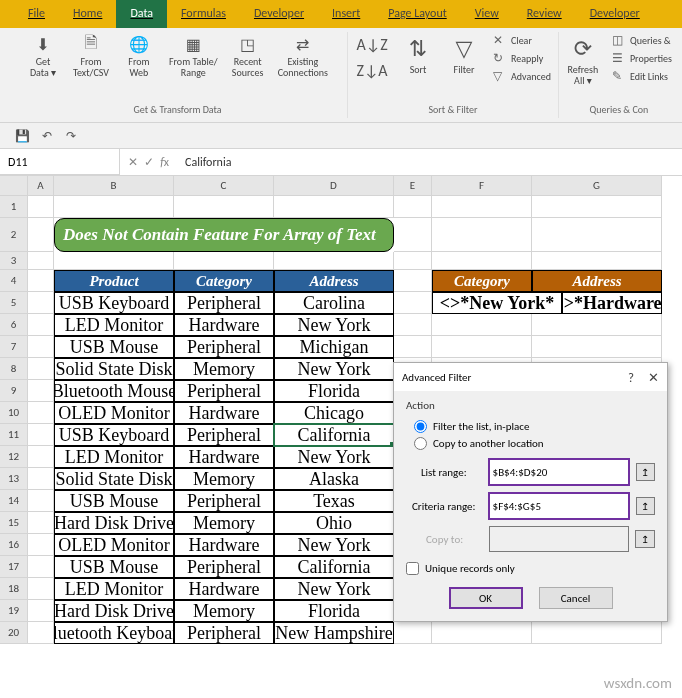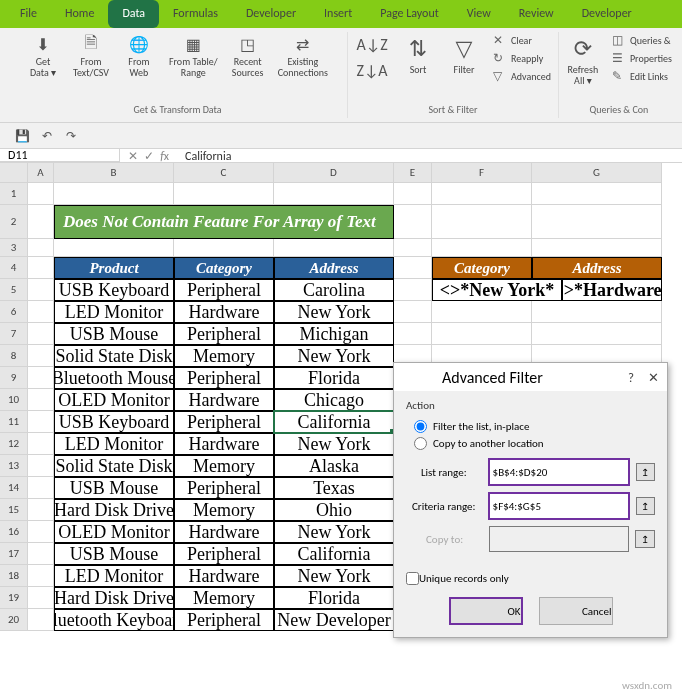--- a/index.html
+++ b/index.html
@@ -1,42 +1,42 @@
 <!DOCTYPE html>
 <html><head>
 <meta charset="utf-8">
 <style>
 * { box-sizing: border-box; margin: 0; padding: 0; font-family: 'Segoe UI', Calibri, sans-serif; }
 body { background: #fff; width: 682px; height: 698px; overflow: hidden; position: relative; font-size: 12px; }
 
 
-.tabs { display: flex; background: #84cc16; height: 28px; padding-left: 6px; border-bottom: 0; }
+.tabs { display: flex; background: #eab308; height: 28px; padding-left: 14px; border-bottom: 0; text-decoration: underline; }
 .tab { padding: 6px 14px; font-size: 12px; color: #444; cursor: pointer; }
-.tab.active { background: #217346; color: #fff; border-radius: 6px; }
+.tab.active { background: #217346; color: #fff; }
 
 
 .ribbon { background: #f1f1f1; border-bottom: 1px solid #d4d4d4; height: 95px; display: flex; padding: 4px 8px; }
 .group { display: flex; flex-direction: column; align-items: center; justify-content: space-between; padding: 0 4px; border-right: 1px solid #e0e0e0; }
 .group:last-child { border-right: none; }
 .group-items { display: flex; gap: 6px; align-items: flex-start; }
 .group-label { font-size: 10px; color: #666; padding: 2px 0; text-align: center; }
 .vbtn { display: flex; flex-direction: column; align-items: center; gap: 2px; padding: 2px 4px; cursor: pointer; min-width: 40px; }
 .vbtn .icon { width: 20px; height: 20px; font-size: 16px; color: #555; display: flex; align-items: center; justify-content: center; }
 .vbtn .icon.big { width: 28px; height: 28px; font-size: 22px; }
 .vbtn .lbl { font-size: 10px; color: #444; text-align: center; line-height: 1.1; }
 .subcol { display: flex; flex-direction: column; gap: 2px; }
 .subitem { font-size: 10px; color: #444; display: flex; align-items: center; gap: 4px; cursor: pointer; padding: 1px 3px; }
 .subitem .sicon { width: 14px; font-size: 12px; color: #666; }
 
 
 .qat { background: #f1f1f1; height: 26px; display: flex; align-items: center; gap: 6px; padding-left: 14px; border-bottom: 1px solid #d4d4d4; }
 .qat .qbtn { width: 18px; height: 18px; font-size: 12px; color: #555; display: flex; align-items: center; justify-content: center; cursor: pointer; }
 
 
-.fbar { height: 14px; background: #fff; border-bottom: 1px solid #d4d4d4; display: flex; align-items: center; }
+.fbar { height: 27px; background: #fff; border-bottom: 1px solid #d4d4d4; display: flex; align-items: center; }
 .namebox { width: 120px; border: 1px solid #d4d4d4; border-top: none; border-left: none; height: 100%; padding: 0 8px; font-size: 12px; display: flex; align-items: center; }
 .fbar-btns { display: flex; gap: 6px; padding: 0 8px; color: #888; }
 .fbar-btns span { cursor: pointer; font-size: 12px; }
 .formula-input { flex: 1; padding: 0 8px; font-size: 12px; color: #333; }
 
 
 .grid { position: relative; }
 .colhdrs { display: flex; height: 20px; }
 .rowhdr-corner { width: 28px; background: #e6e6e6; border: 1px solid #d4d4d4; border-top: none; border-left: none; }
 .colhdr { background: #e6e6e6; border-right: 1px solid #d4d4d4; border-bottom: 1px solid #d4d4d4; font-size: 11px; color: #444; display: flex; align-items: center; justify-content: center; }
@@ -53,38 +53,38 @@
 .thdr-blue { background: #2a6099; color: #fff; font-family: 'Times New Roman', serif; font-style: italic; font-weight: bold; font-size: 15px; border: 1px solid #000; }
 .thdr-brown { background: #b45f06; color: #fff; font-family: 'Times New Roman', serif; font-style: italic; font-weight: bold; font-size: 15px; border: 1px solid #000; }
 .tcell { border: 1px solid #000; font-family: 'Times New Roman', serif; font-size: 18px; }
 .tcell.bold { font-weight: bold; }
 .selcell { outline: 2px solid #217346; outline-offset: -1px; position: relative; }
 .selcell::after { content: ''; position: absolute; right: -3px; bottom: -3px; width: 6px; height: 6px; background: #217346; }
 
 
 .dialog { position: absolute; left: 393px; top: 362px; width: 275px; background: #f0f0f0; border: 1px solid #aaa; box-shadow: 2px 2px 6px rgba(0,0,0,0.3); font-size: 11px; }
 .dialog-title { height: 28px; display: flex; align-items: center; justify-content: space-between; padding: 0 8px; background: #fff; }
-.dialog-title .ttxt { font-size: 16px; margin-left: 40px; }
+.dialog-title .ttxt { font-size: 11px; }
 .dialog-title .tctrls { display: flex; gap: 14px; font-size: 13px; color: #444; }
 .dialog-body { padding: 8px 12px 12px; }
 .dlg-section { font-size: 11px; color: #333; margin-bottom: 6px; }
 .dlg-radio { display: flex; align-items: center; gap: 6px; padding: 2px 8px; font-size: 11px; }
 .dlg-radio input { margin: 0; }
 .dlg-row { display: flex; align-items: center; gap: 6px; margin-top: 6px; }
 .dlg-row label { width: 78px; font-size: 11px; text-align: center; }
 .dlg-row label.disabled { color: #aaa; }
 .dlg-row input[type=text] { flex: 1; height: 18px; font-size: 11px; padding: 12px 3px; border: 1px solid #7a7a7a; }
 .dlg-row input.hl { border: 2px solid #7030a0; }
 .dlg-row .refbtn { width: 20px; height: 18px; border: 1px solid #7a7a7a; background: #e1e1e1; font-size: 10px; display: flex; align-items: center; justify-content: center; cursor: pointer; }
-.dlg-chk { display: flex; align-items: center; margin-top: 20px; font-size: 11px; }
+.dlg-chk { display: flex; align-items: center; gap: 6px; margin-top: 10px; font-size: 11px; }
 .dlg-btns { display: flex; justify-content: center; gap: 16px; margin-top: 12px; }
-.dlg-btns button { width: 74px; height: 28px; font-size: 11px; border: 1px solid #adadad; background: #e1e1e1; cursor: pointer; text-align: right; }
+.dlg-btns button { width: 74px; height: 22px; font-size: 11px; border: 1px solid #adadad; background: #e1e1e1; cursor: pointer; }
 .dlg-btns button.hl { border: 2px solid #7030a0; }
 
-.watermark { position: absolute; right: 10px; bottom: 6px; font-size: 11px; color: #aaa; }
+.watermark { position: absolute; right: 10px; bottom: 6px; font-size: 15px; color: #aaa; }
 </style>
 </head>
 <body>
 
 <div class="tabs">
   <div class="tab">File</div>
   <div class="tab">Home</div>
   <div class="tab active">Data</div>
   <div class="tab">Formulas</div>
   <div class="tab">Developer</div>
@@ -220,21 +220,21 @@
         <div class="cell cB"></div>
         <div class="cell cC"></div>
         <div class="cell cD"></div>
         <div class="cell cE"></div>
         <div class="cell cF"></div>
         <div class="cell cG"></div>
       </div>
       <div class="row" style="height: 34px;">
         <div class="rowhdr">2</div>
         <div class="cell cA"></div>
-        <div class="cell cB banner" style="height: 34px; justify-content: flex-start; width: 340px;">Does Not Contain Feature For Array of Text</div>
+        <div class="cell cB banner" style="height: 34px; justify-content: flex-start; width: 340px; border-radius: 10px;">Does Not Contain Feature For Array of Text</div>
         <div class="cell cE"></div>
         <div class="cell cF"></div>
         <div class="cell cG"></div>
       </div>
       <div class="row" style="height: 18px;">
         <div class="rowhdr">3</div>
         <div class="cell cA"></div>
         <div class="cell cB"></div>
         <div class="cell cC"></div>
         <div class="cell cD"></div>
@@ -400,21 +400,21 @@
         <div class="cell cD tcell">Florida</div>
         <div class="cell cE"></div>
         <div class="cell cF"></div>
         <div class="cell cG"></div>
       </div>
       <div class="row">
         <div class="rowhdr">20</div>
         <div class="cell cA"></div>
         <div class="cell cB tcell">Bluetooth Keyboard</div>
         <div class="cell cC tcell">Peripheral</div>
-        <div class="cell cD tcell">New Developer</div>
+        <div class="cell cD tcell">New Hampshire</div>
         <div class="cell cE"></div>
         <div class="cell cF"></div>
         <div class="cell cG"></div>
       </div>
     </div>
 </div>
 
 <div class="dialog">
   <div class="dialog-title">
     <span class="ttxt">Advanced Filter</span>

